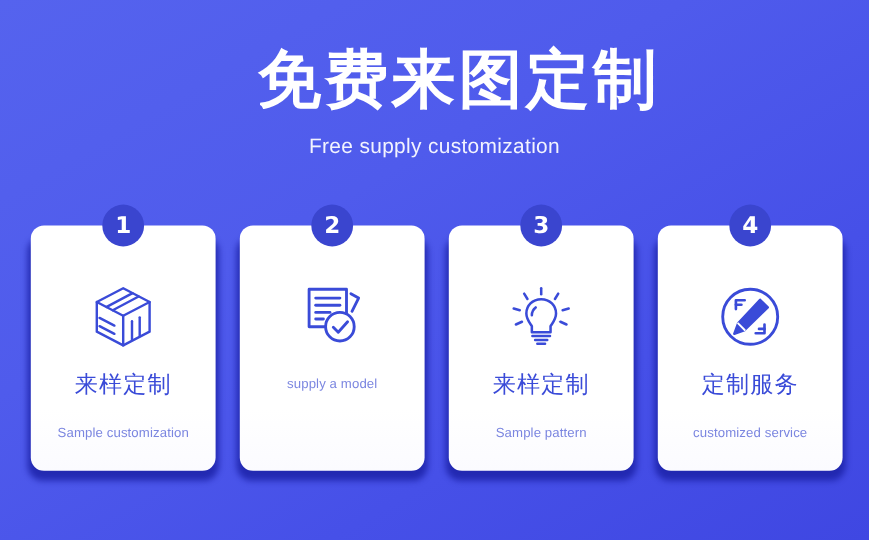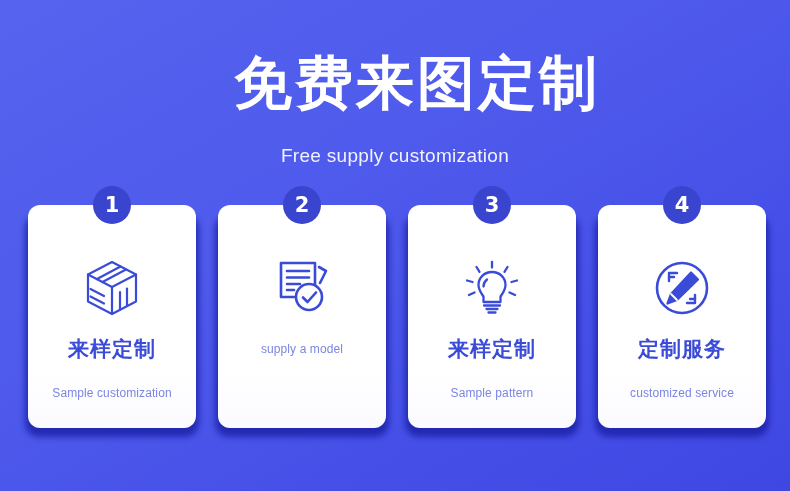--- a/index.html
+++ b/index.html
@@ -21,21 +21,21 @@
   }
   
   .header {
     position: absolute;
     left: 0;
     top: 0;
     width: 790px;
     text-align: center;
   }
   .main-title {
-    margin: 16px;
+    margin: 5px;
     padding-top: 36px;
     font-size: 58px;
     line-height: 1.08;
     font-weight: bold;
     color: #ffffff;
     letter-spacing: 3px;
     font-family: "DejaVu Sans", "Liberation Sans", sans-serif;
     padding-left: 44px;
   }
   .main-subtitle {
@@ -110,21 +110,21 @@
     align-items: center;
     justify-content: center;
   }
   .icon-box svg {
     display: block;
   }
   .card-title {
     margin: 0;
     padding-top: 16px;
     font-size: 21px;
-    font-weight: bold;
+    font-weight: normal;
     color: #3a4bd8;
     letter-spacing: 1px;
     font-family: "DejaVu Sans", "Liberation Sans", sans-serif;
   }
   .card-sub {
     margin: 12px;
     padding-top: 11px;
     font-size: 12px;
     color: #7b86e0;
     letter-spacing: 0.1px;

